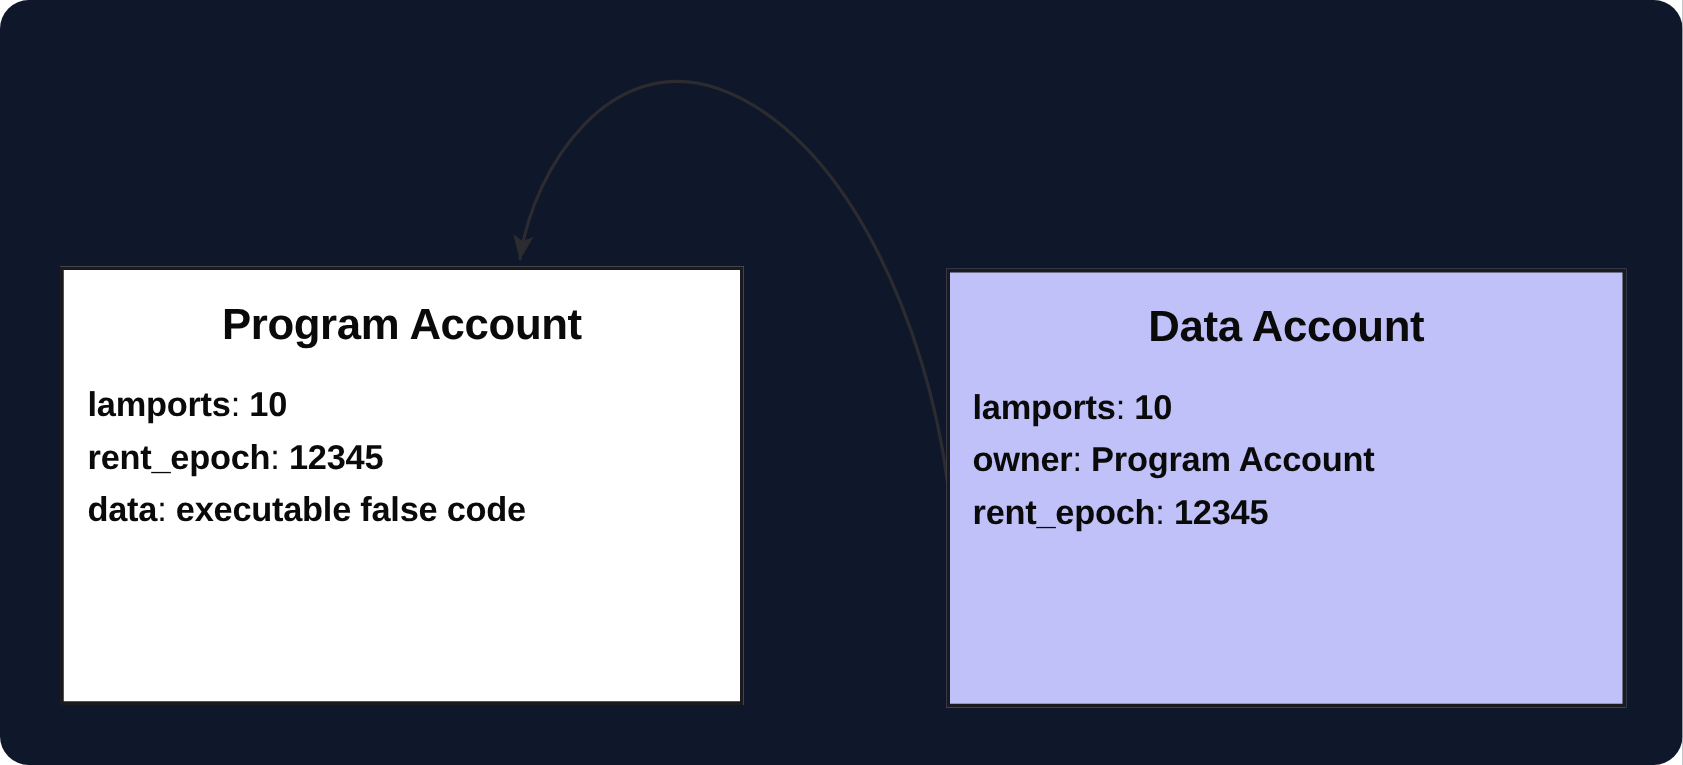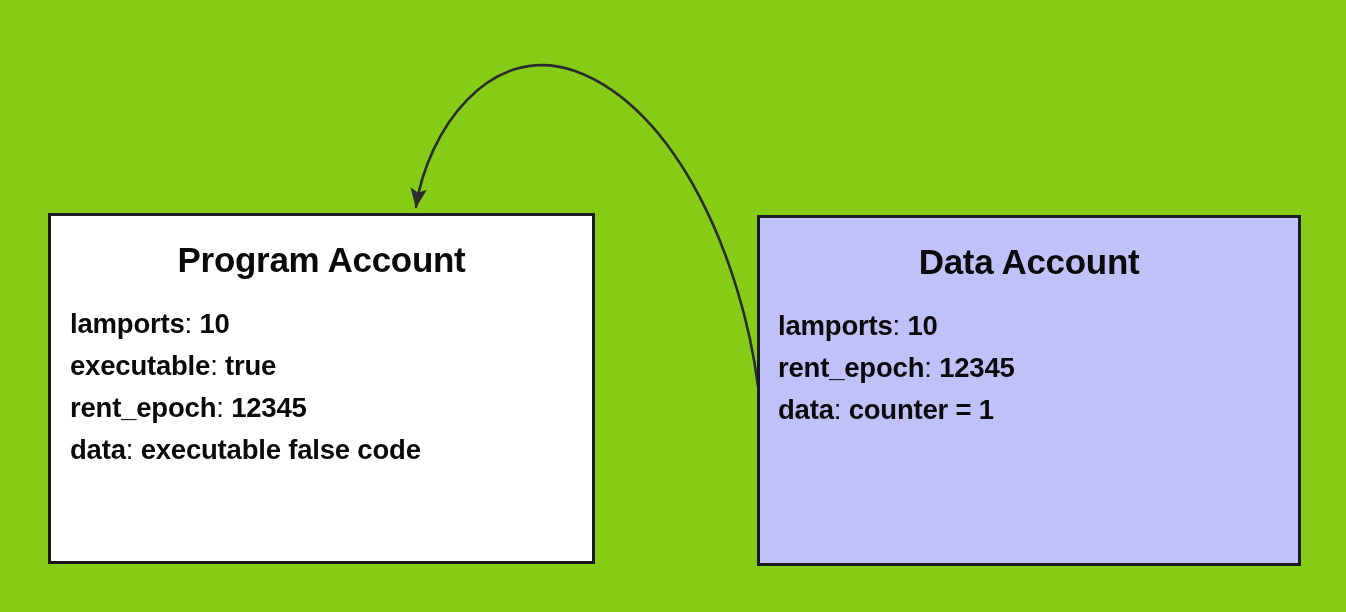--- a/index.html
+++ b/index.html
@@ -89,57 +89,54 @@
   .field-sep {
     font-weight: normal;
   }
   .field-val {
     font-weight: bold;
   }
 </style>
 </head>
 <body>
 
-<div id="canvas" style="background: #84cc16;">
+<div id="canvas" style="background: #0f172a; border-radius: 23px;">
 
   <svg id="arrow-layer" viewBox="0 0 1346 612" width="1346" height="612" xmlns="http://www.w3.org/2000/svg">
     <defs>
       <marker id="arrowhead" markerWidth="9" markerHeight="9" refX="7.2" refY="3.2" orient="auto" markerUnits="strokeWidth">
         <path d="M0,0 L7.6,3.2 L0,6.4 L1.7,3.2 Z" fill="#2b2b30"></path>
       </marker>
     </defs>
     <path d="M 758,386 C 742,262 678,108 575,71 C 489,41 427,132 416,207" fill="none" stroke="#2b2b30" stroke-width="2.6" stroke-linecap="round" marker-end="url(#arrowhead)"></path>
   </svg>
 
   <div class="account-box" id="program-account-box" style="background: rgb(255, 255, 255); border-color: rgb(27, 27, 31);">
     <div class="box-title">Program Account</div>
     <ul class="field-list">
       <li class="field-row">
         <span class="field-key">lamports</span><span class="field-sep">: </span><span class="field-val">10</span>
       </li>
       <li class="field-row">
-        <span class="field-key">executable</span><span class="field-sep">: </span><span class="field-val">true</span>
-      </li>
-      <li class="field-row">
         <span class="field-key">rent_epoch</span><span class="field-sep">: </span><span class="field-val">12345</span>
       </li>
       <li class="field-row">
         <span class="field-key">data</span><span class="field-sep">: </span><span class="field-val">executable false code</span>
       </li>
     </ul>
   </div>
 
   <div class="account-box" id="data-account-box" style="background: rgb(192, 193, 248); border-color: rgb(27, 27, 31);">
     <div class="box-title">Data Account</div>
     <ul class="field-list">
       <li class="field-row">
         <span class="field-key">lamports</span><span class="field-sep">: </span><span class="field-val">10</span>
       </li>
       <li class="field-row">
-        <span class="field-key">rent_epoch</span><span class="field-sep">: </span><span class="field-val">12345</span>
+        <span class="field-key">owner</span><span class="field-sep">: </span><span class="field-val">Program Account</span>
       </li>
       <li class="field-row">
-        <span class="field-key">data</span><span class="field-sep">: </span><span class="field-val">counter = 1</span>
+        <span class="field-key">rent_epoch</span><span class="field-sep">: </span><span class="field-val">12345</span>
       </li>
     </ul>
   </div>
 
 </div>
 
 </body></html>

